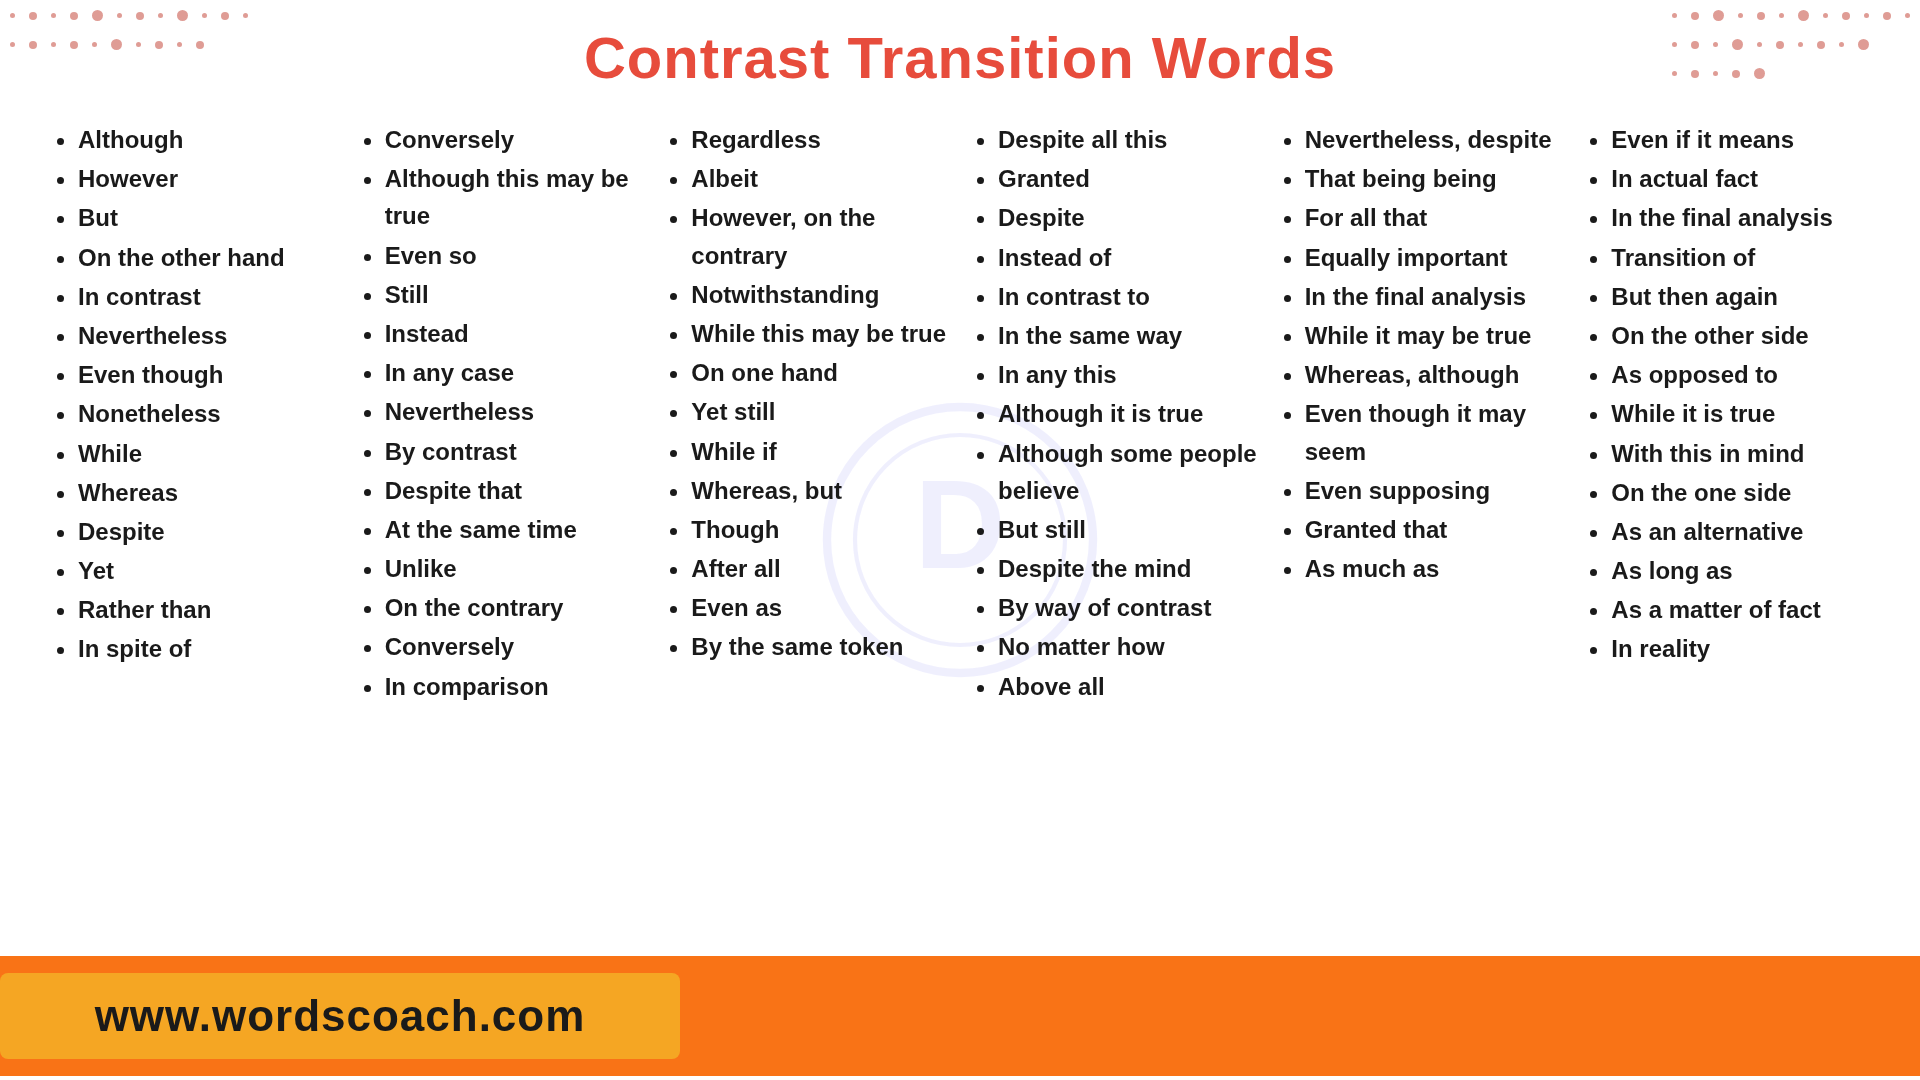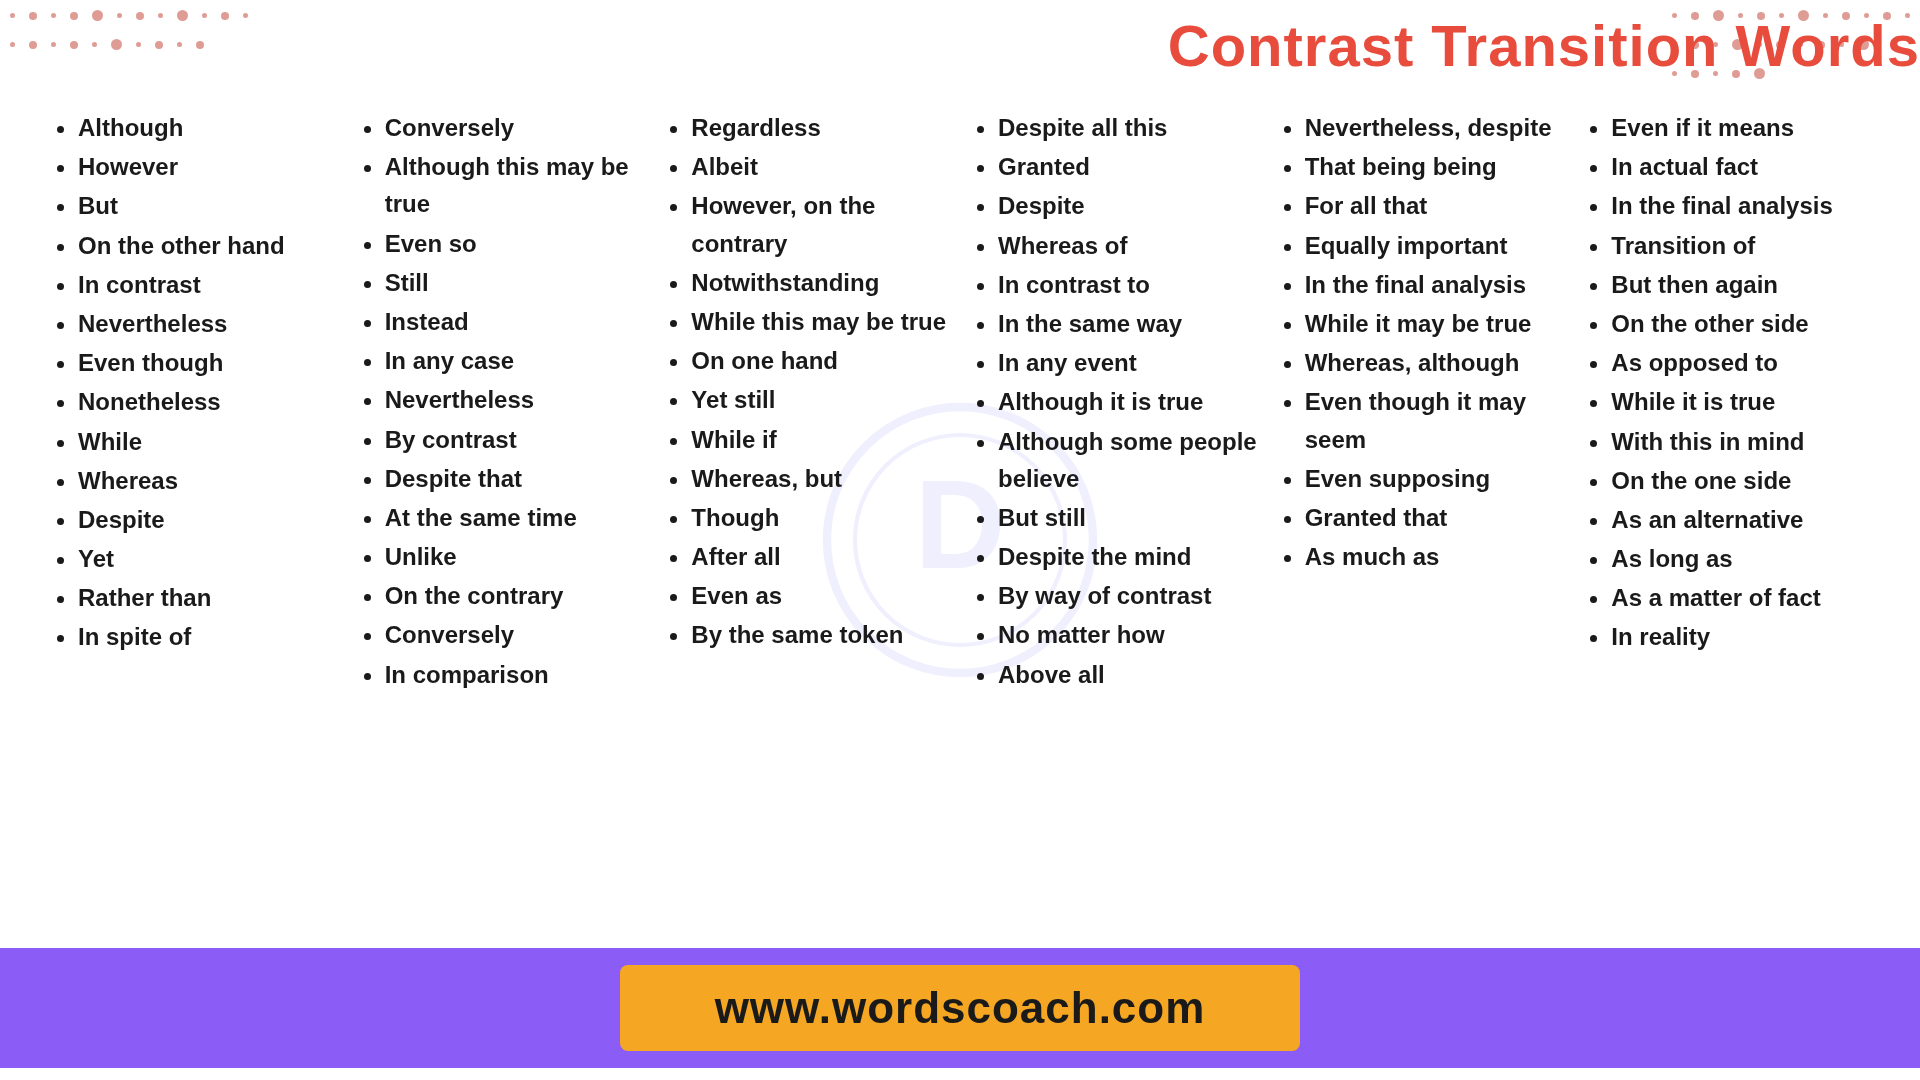--- a/index.html
+++ b/index.html
@@ -28,22 +28,22 @@
       top: 10px;
       left: 10px;
     }
     .dots-top-right {
       position: absolute;
       top: 10px;
       right: 10px;
     }
 
     .title-area {
-      text-align: right;
-      padding-top: 12px;
+      text-align: center;
+      padding-top: 24px;
       position: relative;
       z-index: 2;
     }
     .main-title {
       font-size: 58px;
       font-weight: 900;
       color: #e74c3c;
       letter-spacing: 1px;
     }
 
@@ -82,28 +82,27 @@
       width: 280px;
       height: 280px;
       opacity: 0.08;
       z-index: 1;
       pointer-events: none;
     }
 
     
     .footer-bar {
       position: absolute;
-      bottom: 12px;
+      bottom: 4px;
       left: 0;
       right: 0;
       height: 120px;
-      background: #8b5cf6;
+      background: #f97316;
       display: flex;
       align-items: center;
-      justify-content: center;
       z-index: 3;
     }
     .footer-url-box {
       background: #f5a623;
       border-radius: 8px;
       padding: 18px 80px;
       min-width: 680px;
       text-align: center;
     }
     .footer-url {
@@ -252,24 +251,24 @@
         <li>After all</li>
         <li>Even as</li>
         <li>By the same token</li>
       </ul>
     </div>
     <div class="column">
       <ul>
         <li>Despite all this</li>
         <li>Granted</li>
         <li>Despite</li>
-        <li>Whereas of</li>
+        <li>Instead of</li>
         <li>In contrast to</li>
         <li>In the same way</li>
-        <li>In any event</li>
+        <li>In any this</li>
         <li>Although it is true</li>
         <li>Although some people believe</li>
         <li>But still</li>
         <li>Despite the mind</li>
         <li>By way of contrast</li>
         <li>No matter how</li>
         <li>Above all</li>
       </ul>
     </div>
     <div class="column">

